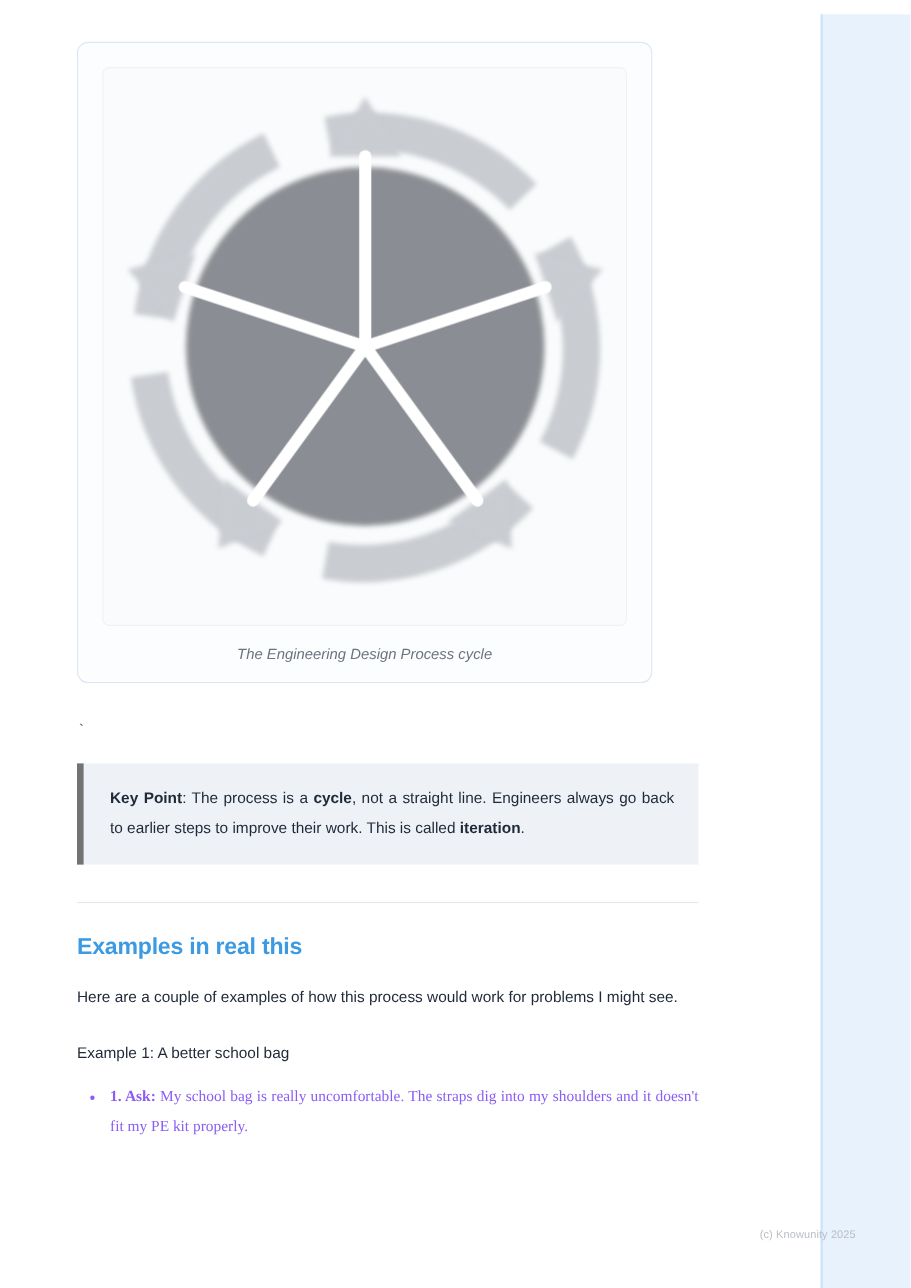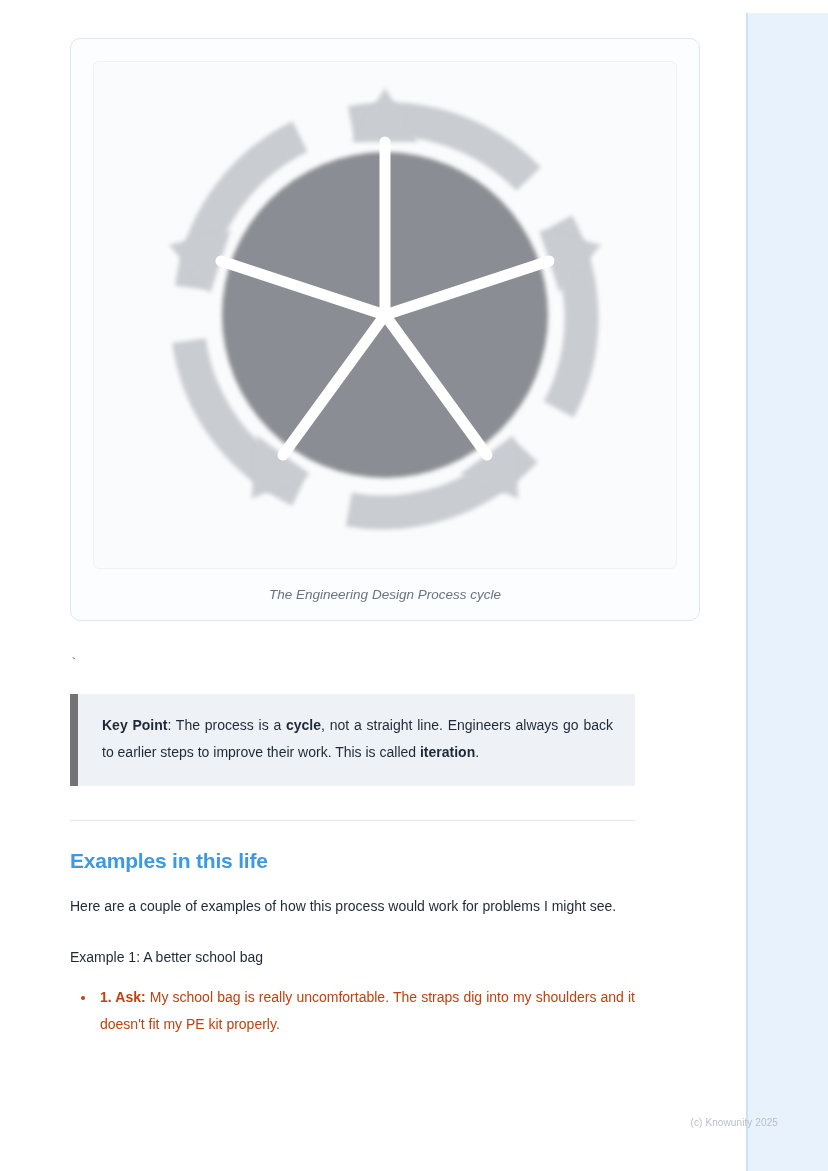--- a/index.html
+++ b/index.html
@@ -45,21 +45,21 @@
   }
 
   
   .figure-card {
     margin-top: 38px;
     border: 1px solid #dbe7f5;
     border-radius: 10px;
     background: #fcfdff;
     padding: 22px 22px 18px 22px;
     box-sizing: border-box;
-    width: 630px;
+    width: 523px;
   }
   .figure-inner {
     border: 1px solid #eef2f7;
     border-radius: 6px;
     background: #fafbfc;
     height: 508px;
     display: flex;
     align-items: center;
     justify-content: center;
     box-sizing: border-box;
@@ -77,21 +77,21 @@
     font-size: 13px;
     color: #4b5563;
     font-family: "Liberation Mono", monospace;
     line-height: 1;
   }
 
   
   .callout {
     margin-top: 24px;
     background: #eef2f7;
-    border-left: 8px solid #737373;
+    border-left: 6px solid #737373;
     padding: 18px 22px 20px 24px;
     box-sizing: border-box;
     width: 565px;
   }
   .callout p {
     margin: 0;
     font-size: 14px;
     line-height: 27px;
     text-align: justify;
     color: #1f2937;
@@ -130,22 +130,23 @@
   }
 
   ul.bullets {
     margin: 16px 0 0 0;
     padding-left: 26px;
   }
   ul.bullets li {
     font-size: 14px;
     line-height: 27px;
     text-align: justify;
-    color: #c2410c;
+    color: #8b5cf6;
     padding-left: 4px;
+    font-family: Liberation Serif, serif;
   }
   ul.bullets li b { font-weight: bold; }
 
   
   .cycle-wrap {
     width: 470px;
     height: 470px;
     position: relative;
   }
   svg.cycle { display: block; }
@@ -212,21 +213,21 @@
   </div>
 
   <div class="backtick">`</div>
 
   <div class="callout">
     <p><b>Key Point</b><span>: The process is a </span><b>cycle</b><span>, not a straight line. Engineers always go back to earlier steps to improve their work. This is called </span><b>iteration</b><span>.</span></p>
   </div>
 
   <hr class="sep">
 
-  <h2 class="section-title">Examples in this life</h2>
+  <h2 class="section-title">Examples in real this</h2>
 
   <p class="body">Here are a couple of examples of how this process would work for problems I might see.</p>
 
   <p class="example-head">Example 1: A better school bag</p>
 
   <ul class="bullets">
     <li><b>1. Ask:</b><span> My school bag is really uncomfortable. The straps dig into my shoulders and it doesn't fit my PE kit properly.</span></li>
   </ul>
 
 </div>

